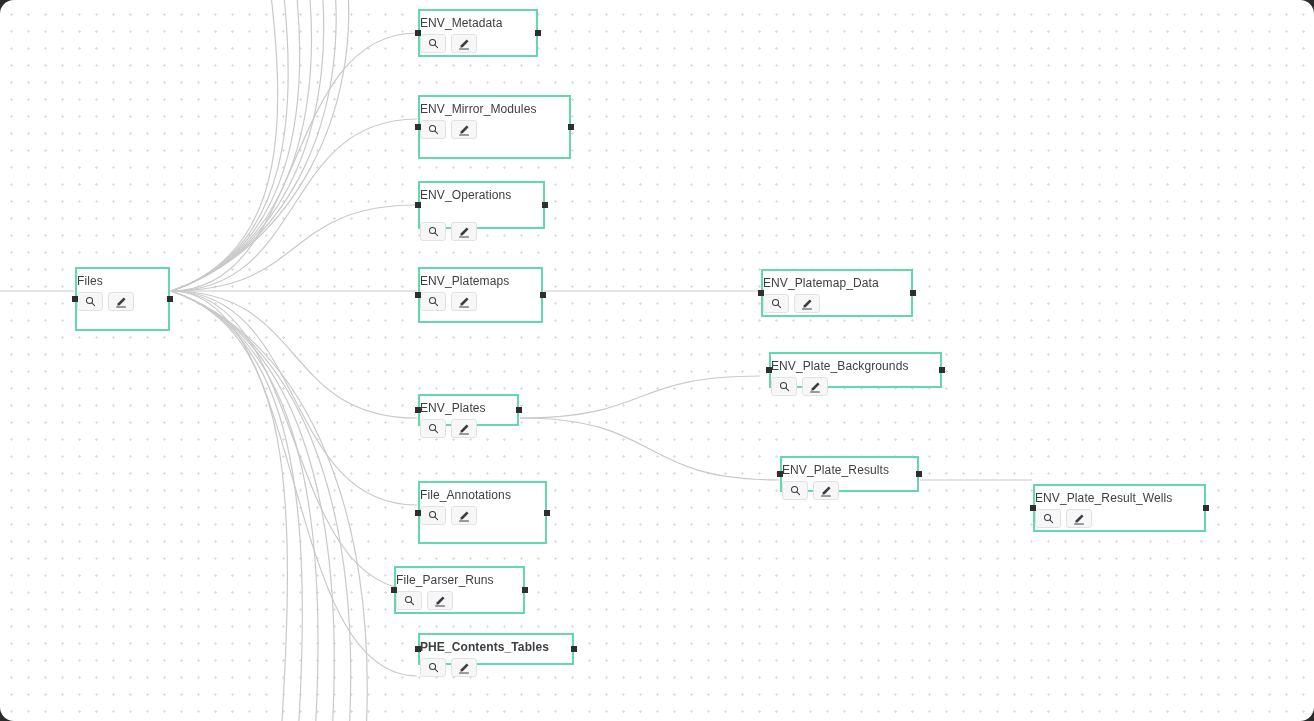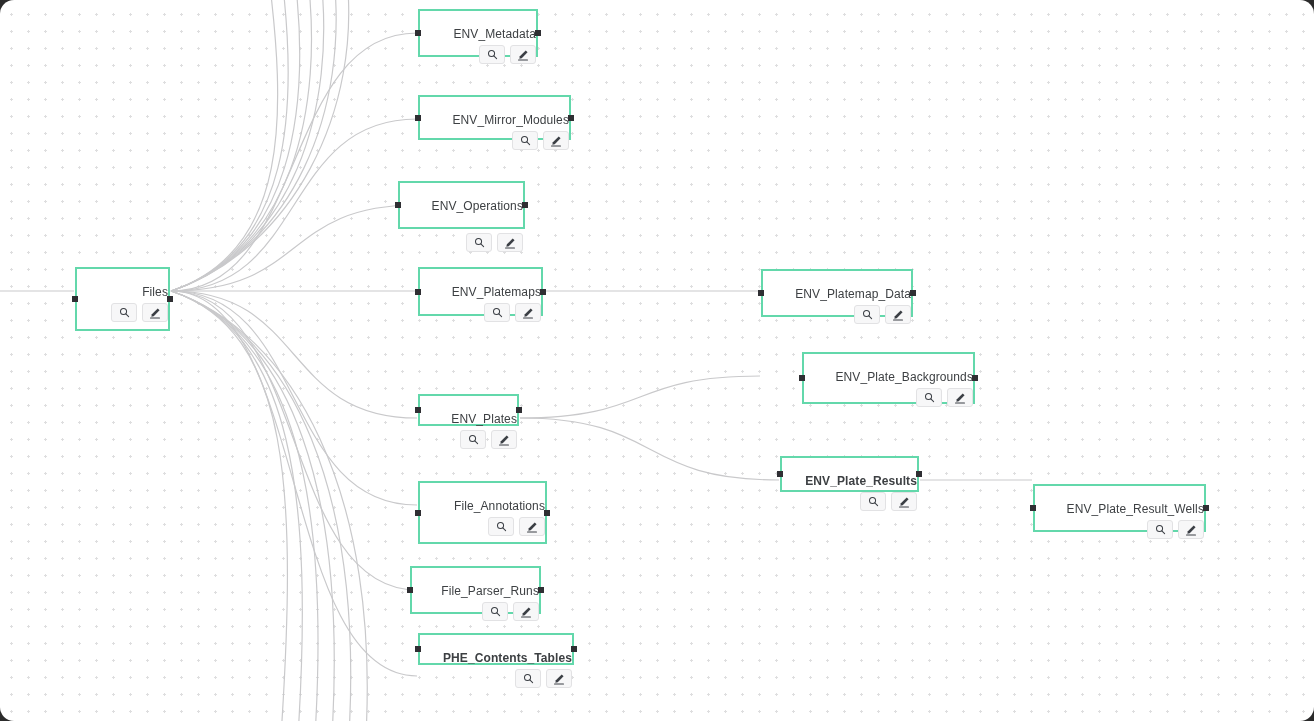--- a/index.html
+++ b/index.html
@@ -27,23 +27,23 @@
     left: 0; top: 0;
     width: 1314px; height: 721px;
     pointer-events: none;
   }
   .node {
     position: absolute;
     background: #ffffff;
     border: 2px solid #63d8ab;
     display: flex;
     flex-direction: column;
-    align-items: flex-end;
+    align-items: flex-start;
     justify-content: flex-start;
-    padding-top: 16px;
+    padding-top: 5px;
   }
   .node-label {
     font-size: 12px;
     color: #3d4043;
     line-height: 15px;
     white-space: nowrap;
     letter-spacing: 0.1px;
     margin-bottom: 3px;
     user-select: none;
   }
@@ -137,59 +137,59 @@
           <button class="icon-btn">
             <svg width="12" height="12" viewBox="0 0 16 16">
               <path d="M11.6 1.9 L14.1 4.4 L6.3 12.2 L3.1 12.9 L3.8 9.7 Z" fill="#3b3f45"></path>
               <line x1="2" y1="14.6" x2="14" y2="14.6" stroke="#3b3f45" stroke-width="1.4" stroke-linecap="round"></line>
             </svg>
           </button>
         </div>
         <span class="port in"></span>
         <span class="port out"></span>
       </div>
-      <div class="node" style="left: 418px; top: 95px; width: 153px; height: 45px;">
+      <div class="node" style="left: 418px; top: 95px; width: 153px; height: 64px;">
         <div class="node-label">ENV_Mirror_Modules</div>
         <div class="node-actions">
           <button class="icon-btn">
             <svg width="11" height="11" viewBox="0 0 16 16">
               <circle cx="6.6" cy="6.6" r="4.4" fill="none" stroke="#3b3f45" stroke-width="1.5"></circle>
               <line x1="9.9" y1="9.9" x2="14" y2="14" stroke="#3b3f45" stroke-width="1.5" stroke-linecap="round"></line>
             </svg>
           </button>
           <button class="icon-btn">
             <svg width="12" height="12" viewBox="0 0 16 16">
               <path d="M11.6 1.9 L14.1 4.4 L6.3 12.2 L3.1 12.9 L3.8 9.7 Z" fill="#3b3f45"></path>
               <line x1="2" y1="14.6" x2="14" y2="14.6" stroke="#3b3f45" stroke-width="1.4" stroke-linecap="round"></line>
             </svg>
           </button>
         </div>
         <span class="port in"></span>
         <span class="port out"></span>
       </div>
-      <div class="node" style="left: 398px; top: 181px; width: 127px; height: 48px; gap: 16px;">
+      <div class="node" style="left: 418px; top: 181px; width: 127px; height: 48px; gap: 16px;">
         <div class="node-label">ENV_Operations</div>
         <div class="node-actions">
           <button class="icon-btn">
             <svg width="11" height="11" viewBox="0 0 16 16">
               <circle cx="6.6" cy="6.6" r="4.4" fill="none" stroke="#3b3f45" stroke-width="1.5"></circle>
               <line x1="9.9" y1="9.9" x2="14" y2="14" stroke="#3b3f45" stroke-width="1.5" stroke-linecap="round"></line>
             </svg>
           </button>
           <button class="icon-btn">
             <svg width="12" height="12" viewBox="0 0 16 16">
               <path d="M11.6 1.9 L14.1 4.4 L6.3 12.2 L3.1 12.9 L3.8 9.7 Z" fill="#3b3f45"></path>
               <line x1="2" y1="14.6" x2="14" y2="14.6" stroke="#3b3f45" stroke-width="1.4" stroke-linecap="round"></line>
             </svg>
           </button>
         </div>
         <span class="port in"></span>
         <span class="port out"></span>
       </div>
-      <div class="node" style="left: 418px; top: 267px; width: 125px; height: 49px;">
+      <div class="node" style="left: 418px; top: 267px; width: 125px; height: 56px;">
         <div class="node-label">ENV_Platemaps</div>
         <div class="node-actions">
           <button class="icon-btn">
             <svg width="11" height="11" viewBox="0 0 16 16">
               <circle cx="6.6" cy="6.6" r="4.4" fill="none" stroke="#3b3f45" stroke-width="1.5"></circle>
               <line x1="9.9" y1="9.9" x2="14" y2="14" stroke="#3b3f45" stroke-width="1.5" stroke-linecap="round"></line>
             </svg>
           </button>
           <button class="icon-btn">
             <svg width="12" height="12" viewBox="0 0 16 16">
@@ -232,21 +232,21 @@
           <button class="icon-btn">
             <svg width="12" height="12" viewBox="0 0 16 16">
               <path d="M11.6 1.9 L14.1 4.4 L6.3 12.2 L3.1 12.9 L3.8 9.7 Z" fill="#3b3f45"></path>
               <line x1="2" y1="14.6" x2="14" y2="14.6" stroke="#3b3f45" stroke-width="1.4" stroke-linecap="round"></line>
             </svg>
           </button>
         </div>
         <span class="port in"></span>
         <span class="port out"></span>
       </div>
-      <div class="node" style="left: 410px; top: 566px; width: 131px; height: 48px;">
+      <div class="node" style="left: 394px; top: 566px; width: 131px; height: 48px;">
         <div class="node-label">File_Parser_Runs</div>
         <div class="node-actions">
           <button class="icon-btn">
             <svg width="11" height="11" viewBox="0 0 16 16">
               <circle cx="6.6" cy="6.6" r="4.4" fill="none" stroke="#3b3f45" stroke-width="1.5"></circle>
               <line x1="9.9" y1="9.9" x2="14" y2="14" stroke="#3b3f45" stroke-width="1.5" stroke-linecap="round"></line>
             </svg>
           </button>
           <button class="icon-btn">
             <svg width="12" height="12" viewBox="0 0 16 16">
@@ -289,40 +289,40 @@
           <button class="icon-btn">
             <svg width="12" height="12" viewBox="0 0 16 16">
               <path d="M11.6 1.9 L14.1 4.4 L6.3 12.2 L3.1 12.9 L3.8 9.7 Z" fill="#3b3f45"></path>
               <line x1="2" y1="14.6" x2="14" y2="14.6" stroke="#3b3f45" stroke-width="1.4" stroke-linecap="round"></line>
             </svg>
           </button>
         </div>
         <span class="port in"></span>
         <span class="port out"></span>
       </div>
-      <div class="node" style="left: 802px; top: 352px; width: 173px; height: 52px;">
+      <div class="node" style="left: 769px; top: 352px; width: 173px; height: 36px;">
         <div class="node-label">ENV_Plate_Backgrounds</div>
         <div class="node-actions">
           <button class="icon-btn">
             <svg width="11" height="11" viewBox="0 0 16 16">
               <circle cx="6.6" cy="6.6" r="4.4" fill="none" stroke="#3b3f45" stroke-width="1.5"></circle>
               <line x1="9.9" y1="9.9" x2="14" y2="14" stroke="#3b3f45" stroke-width="1.5" stroke-linecap="round"></line>
             </svg>
           </button>
           <button class="icon-btn">
             <svg width="12" height="12" viewBox="0 0 16 16">
               <path d="M11.6 1.9 L14.1 4.4 L6.3 12.2 L3.1 12.9 L3.8 9.7 Z" fill="#3b3f45"></path>
               <line x1="2" y1="14.6" x2="14" y2="14.6" stroke="#3b3f45" stroke-width="1.4" stroke-linecap="round"></line>
             </svg>
           </button>
         </div>
         <span class="port in"></span>
         <span class="port out"></span>
       </div>
-      <div class="node" style="left: 780px; top: 456px; width: 139px; height: 36px; font-weight: bold;">
+      <div class="node" style="left: 780px; top: 456px; width: 139px; height: 36px;">
         <div class="node-label">ENV_Plate_Results</div>
         <div class="node-actions">
           <button class="icon-btn">
             <svg width="11" height="11" viewBox="0 0 16 16">
               <circle cx="6.6" cy="6.6" r="4.4" fill="none" stroke="#3b3f45" stroke-width="1.5"></circle>
               <line x1="9.9" y1="9.9" x2="14" y2="14" stroke="#3b3f45" stroke-width="1.5" stroke-linecap="round"></line>
             </svg>
           </button>
           <button class="icon-btn">
             <svg width="12" height="12" viewBox="0 0 16 16">

